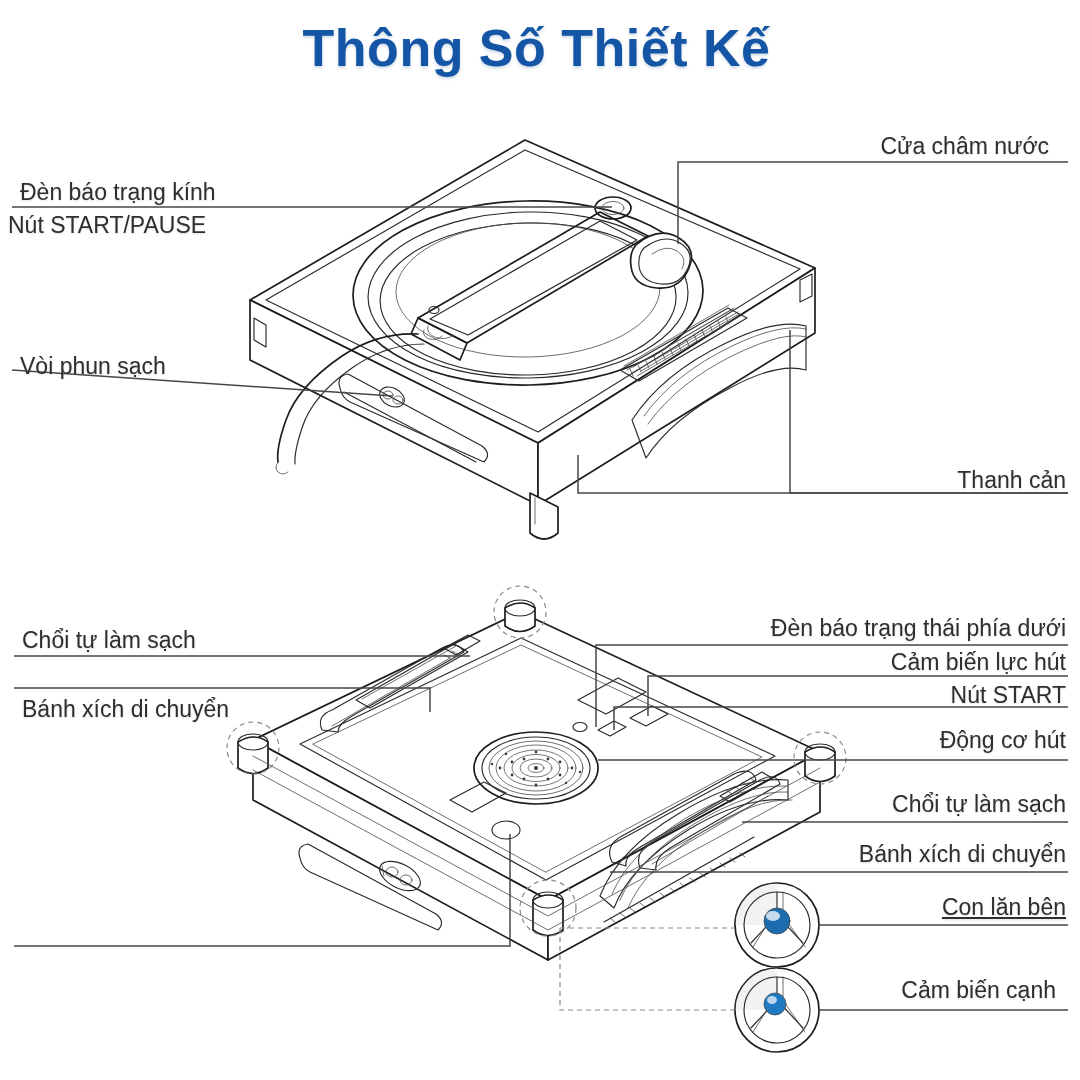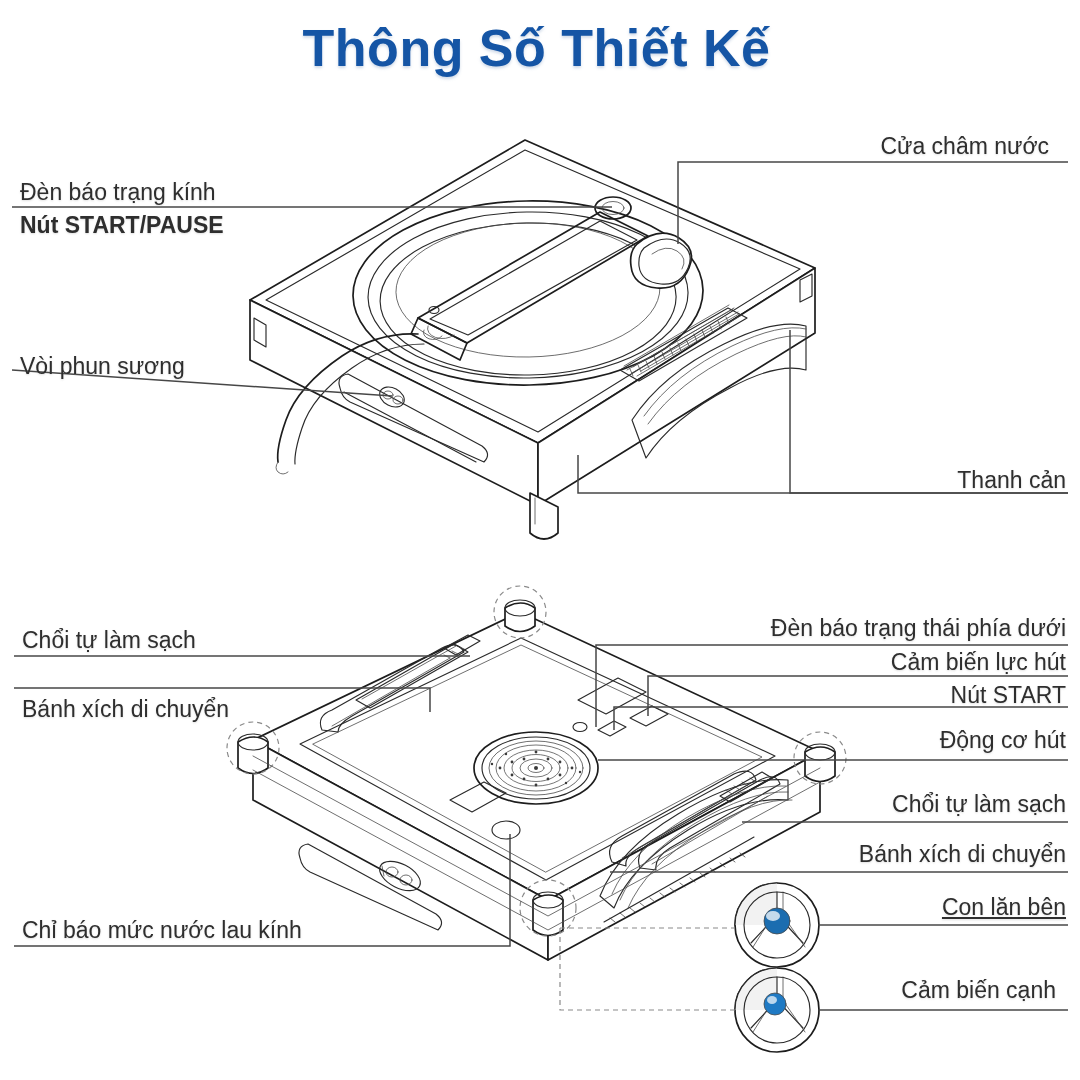--- a/index.html
+++ b/index.html
@@ -318,29 +318,28 @@
       <path class="leader" d="M1068 707 L614 707 L614 730"></path>
       <path class="leader" d="M1068 760 L598 760"></path>
       <path class="leader" d="M1068 822 L742 822"></path>
       <path class="leader" d="M1068 872 L610 872"></path>
       <path class="leader" d="M1068 925 L820 925"></path>
       <path class="leader" d="M1068 1010 L820 1010"></path>
     </g>
   </svg>
 
   <div class="label" style="left:20px; top:180px;">Đèn báo trạng kính</div>
-  <div class="label" style="left:20px; top:213px;font-weight:bold;">Nút START/PAUSE</div>
-  <div class="label" style="left:20px; top:354px;">Vòi phun sương</div>
+  <div class="label" style="left:8px; top:213px;">Nút START/PAUSE</div>
+  <div class="label" style="left:20px; top:354px;">Vòi phun sạch</div>
 
   <div class="label right" style="right:31px; top:134px;">Cửa châm nước</div>
   <div class="label right" style="right:14px; top:468px;">Thanh cản</div>
 
   <div class="label" style="left:22px; top:628px;">Chổi tự làm sạch</div>
   <div class="label" style="left:22px; top:697px;">Bánh xích di chuyển</div>
-  <div class="label" style="left:22px; top:918px;">Chỉ báo mức nước lau kính</div>
 
   <div class="label right" style="right:14px; top:616px;">Đèn báo trạng thái phía dưới</div>
   <div class="label right" style="right:14px; top:650px;">Cảm biến lực hút</div>
   <div class="label right" style="right:14px; top:683px;">Nút START</div>
   <div class="label right" style="right:14px; top:728px;">Động cơ hút</div>
   <div class="label right" style="right:14px; top:792px;">Chổi tự làm sạch</div>
   <div class="label right" style="right:14px; top:842px;">Bánh xích di chuyển</div>
   <div class="label right" style="right:14px; top:895px;text-decoration:underline;">Con lăn bên</div>
   <div class="label right" style="right:24px; top:978px;">Cảm biến cạnh</div>
 

